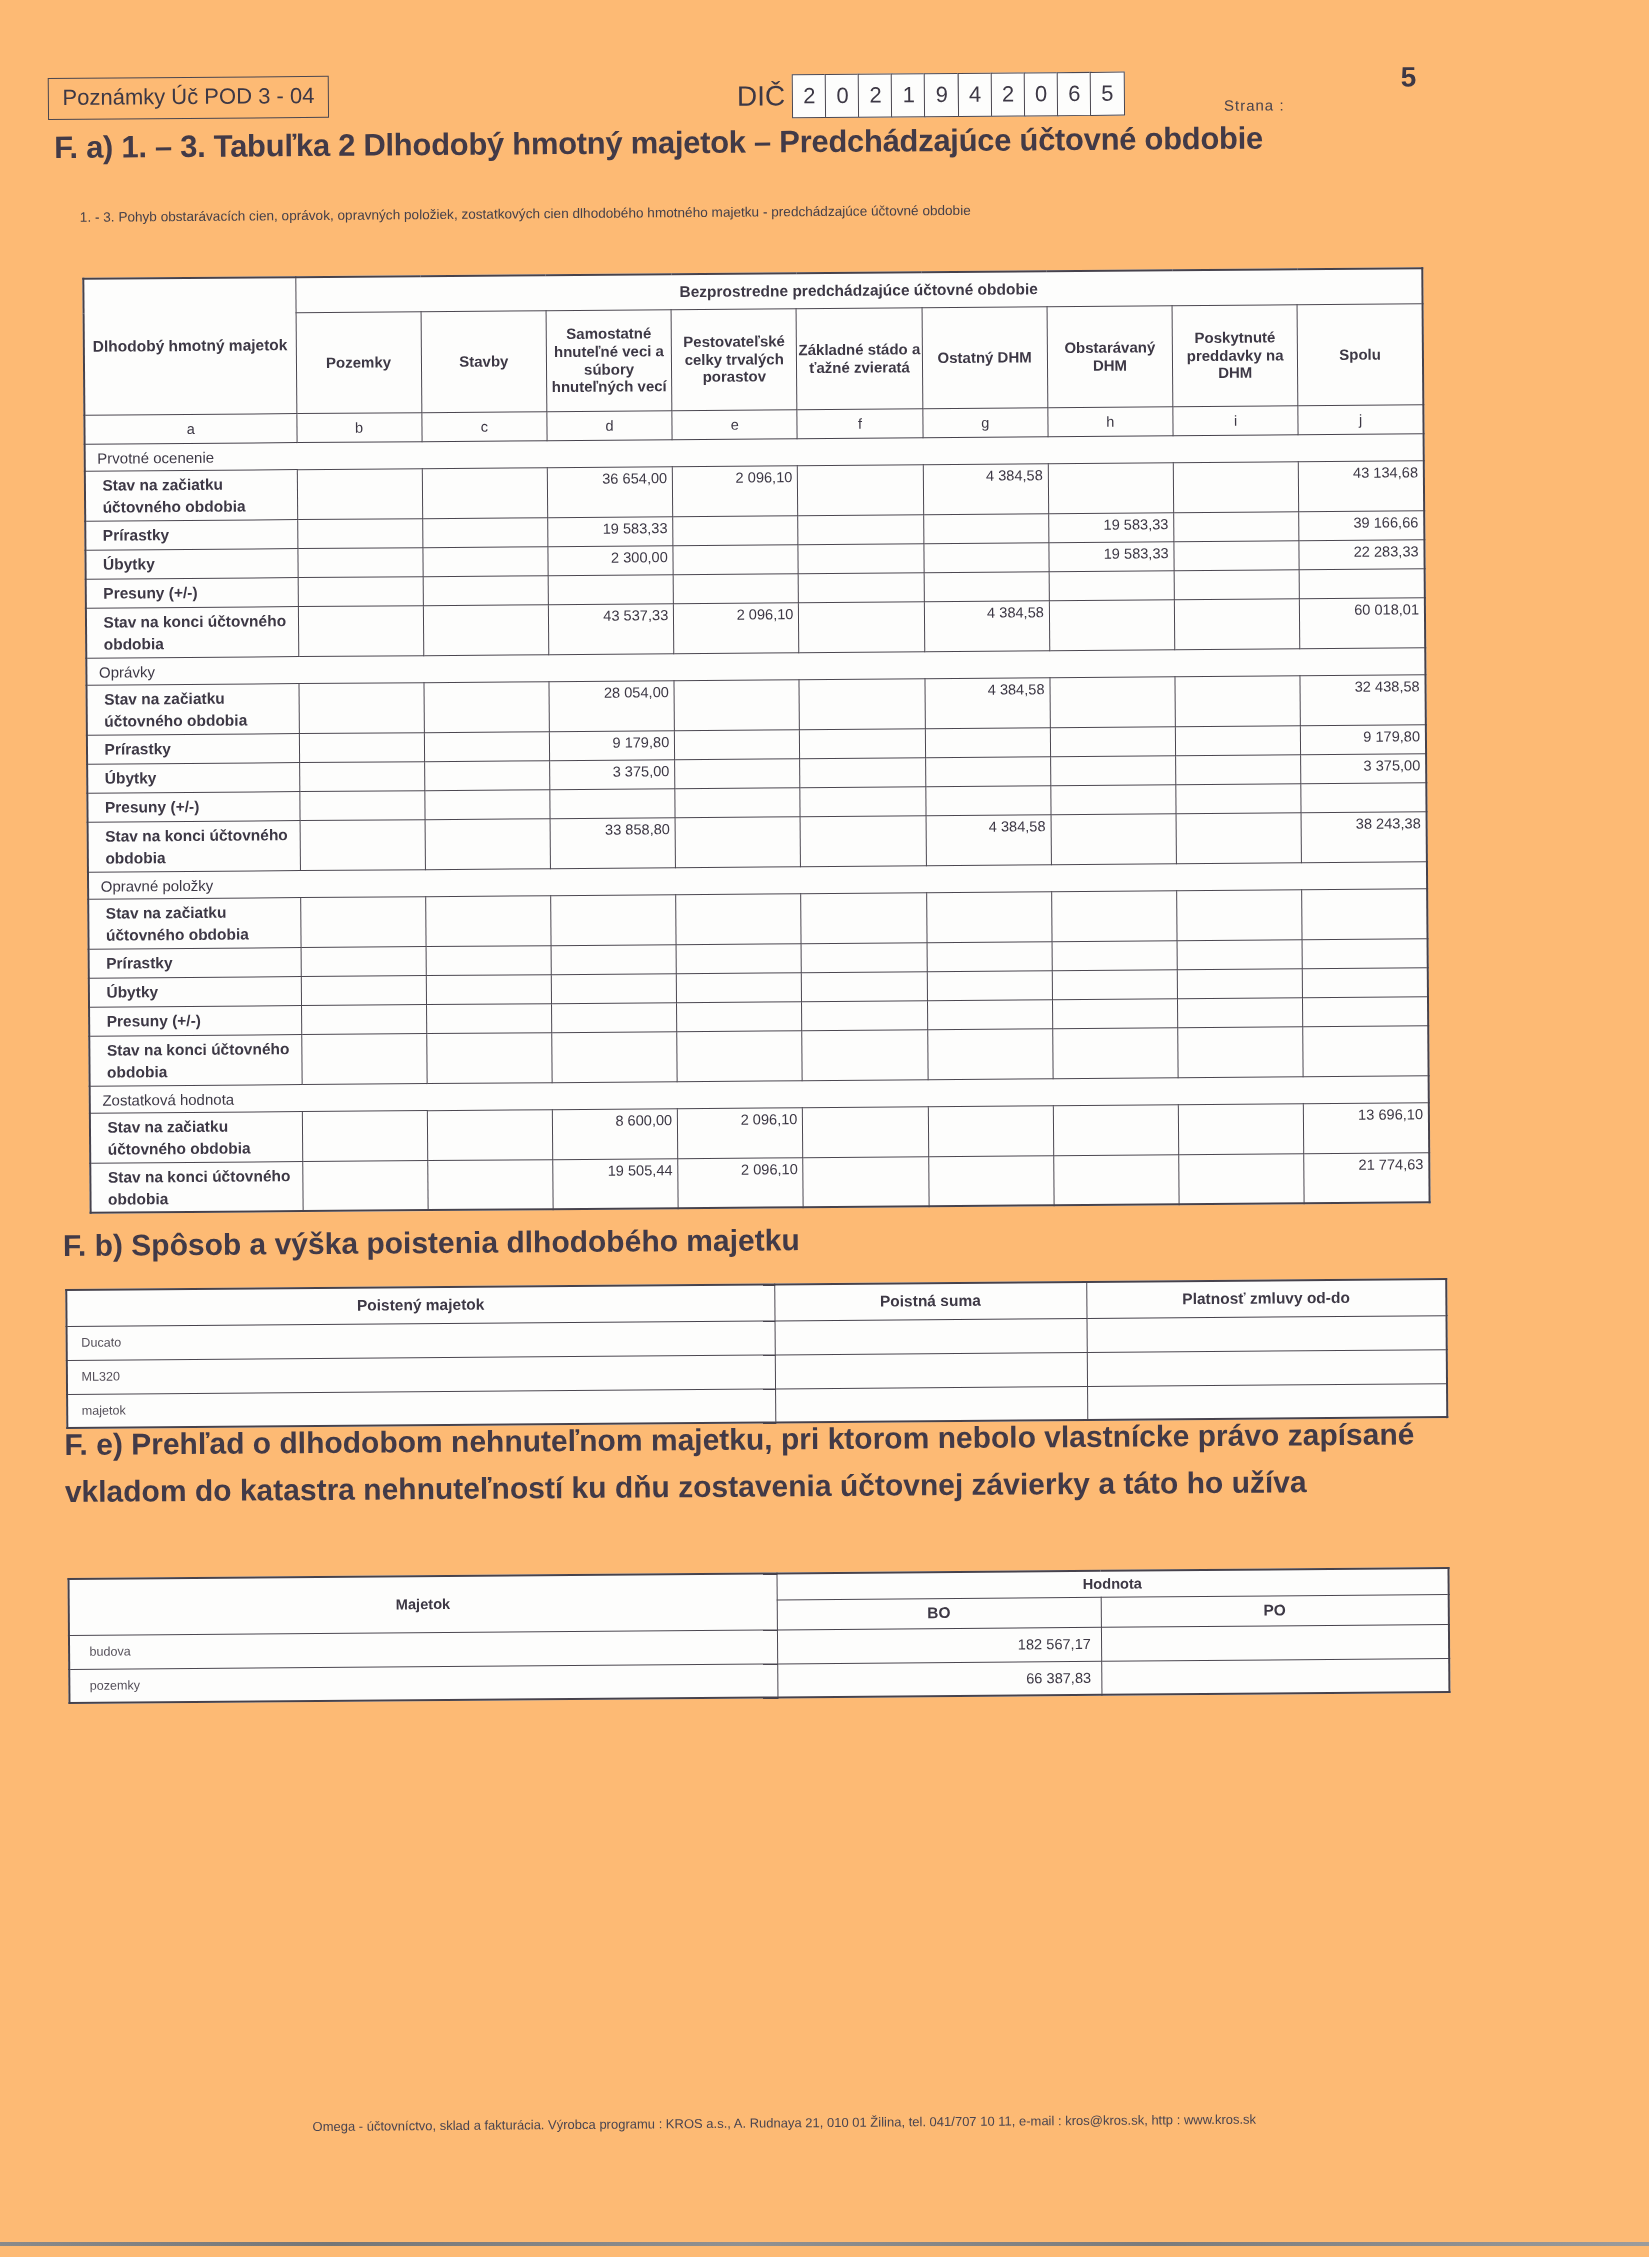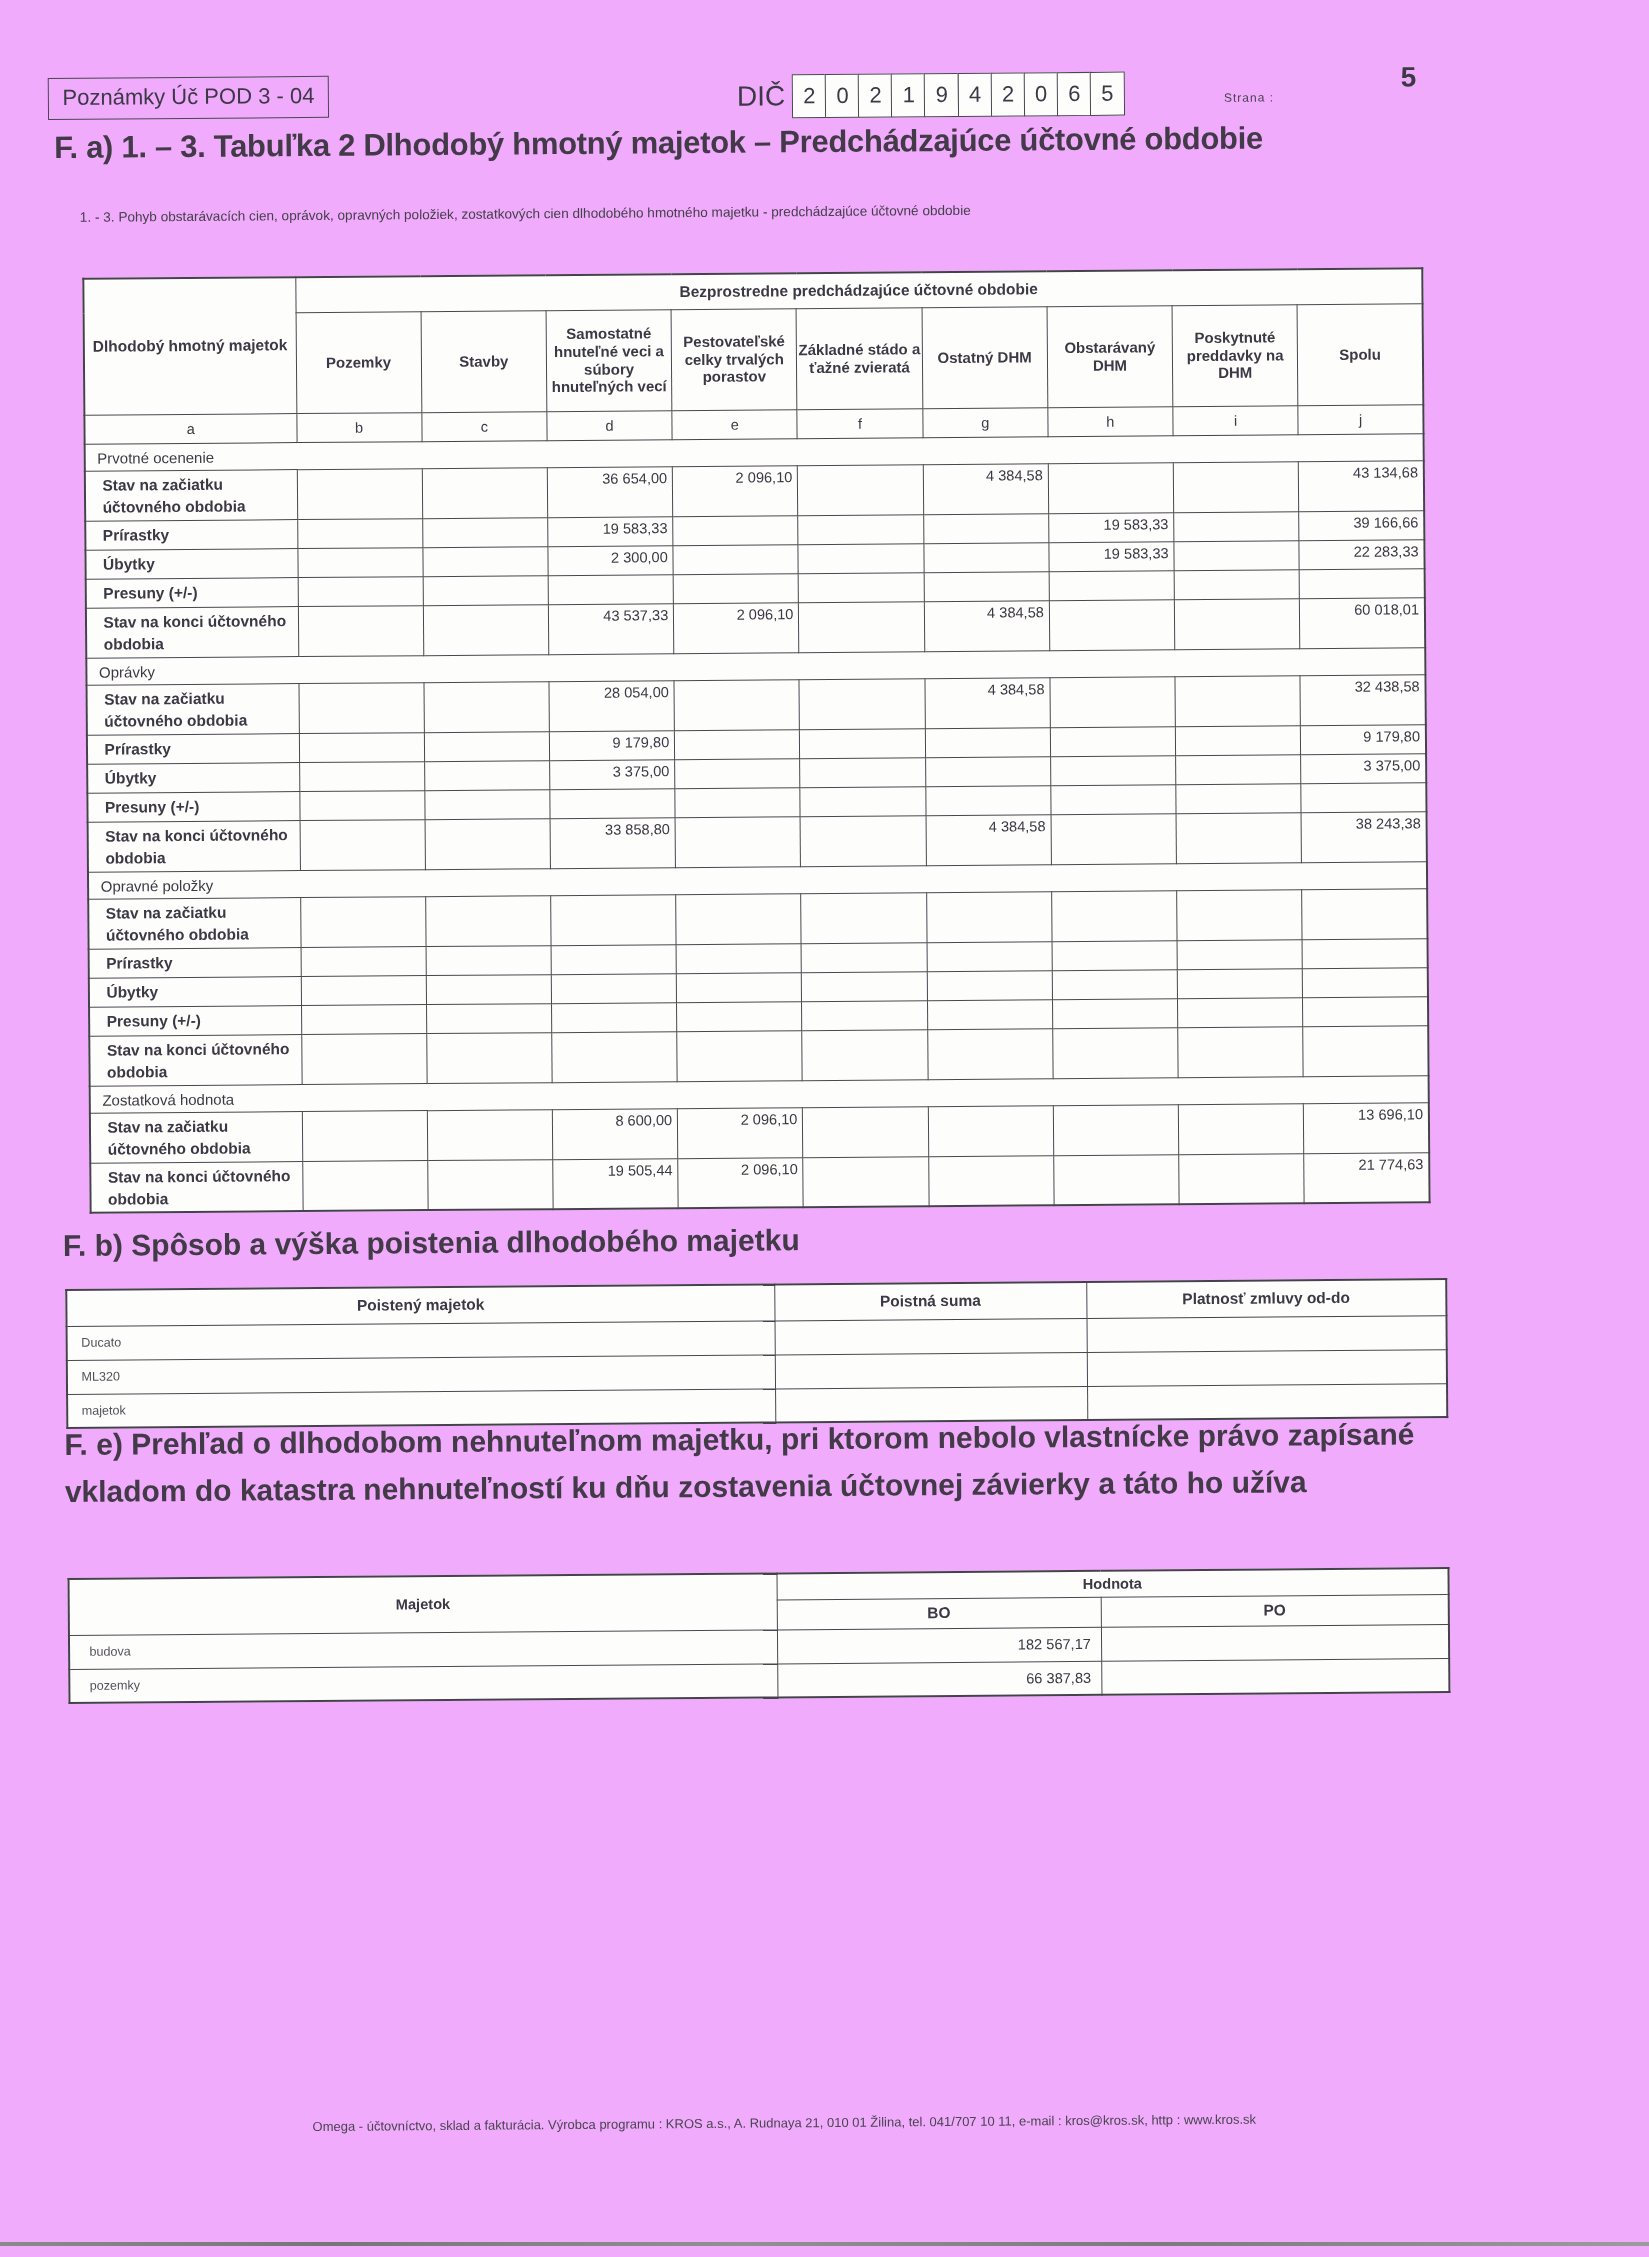--- a/index.html
+++ b/index.html
@@ -1,30 +1,30 @@
 <!DOCTYPE html>
 <html><head>
 <meta charset="utf-8">
 <style>
   *{box-sizing:border-box;margin:0;padding:0}
   body{margin:0;background:#ffffff}
-  .page{position:relative;width:1650px;height:2257px;background:#f0abfc;
+  .page{position:relative;width:1650px;height:2257px;background:#fdba74;
         font-family:"Liberation Sans",sans-serif;color:#3d3845;overflow:hidden}
   .tilt{position:absolute;left:0;top:0;width:1650px;height:2257px;
         transform:rotate(-0.45deg);transform-origin:50% 50%}
 
   
   .form-code-box{position:absolute;left:56px;top:72px;border:1.9px solid #4b4750;
         padding:5.8px 13.6px 7.8px;font-size:22px}
   .dic-group{position:absolute;left:745px;top:74px;display:flex;align-items:center}
   .dic-label{font-size:28px;margin-right:8.7px}
   .dic-boxes{display:flex}
   .dic-box{width:35px;height:44px;border:1.9px solid #4b4750;margin-left:-1.9px;
         display:flex;align-items:center;justify-content:center;font-size:22px;background:#fdfdfc}
-  .strana{position:absolute;left:1232px;top:94px;font-size:12px;letter-spacing:1px;color:#47424c}
+  .strana{position:absolute;left:1232px;top:100px;font-size:15px;letter-spacing:1px;color:#47424c}
   .page-number{position:absolute;left:1409px;top:66px;font-size:28px;font-weight:bold}
 
   
   .fa-title{position:absolute;left:62px;top:124px;font-size:31px;font-weight:bold;
         white-space:nowrap;color:#423a47;letter-spacing:-0.3px}
   .fa-subtitle{position:absolute;left:87px;top:204px;font-size:13.6px;color:#45404a}
 
   table{border-collapse:collapse;table-layout:fixed}
 
   

